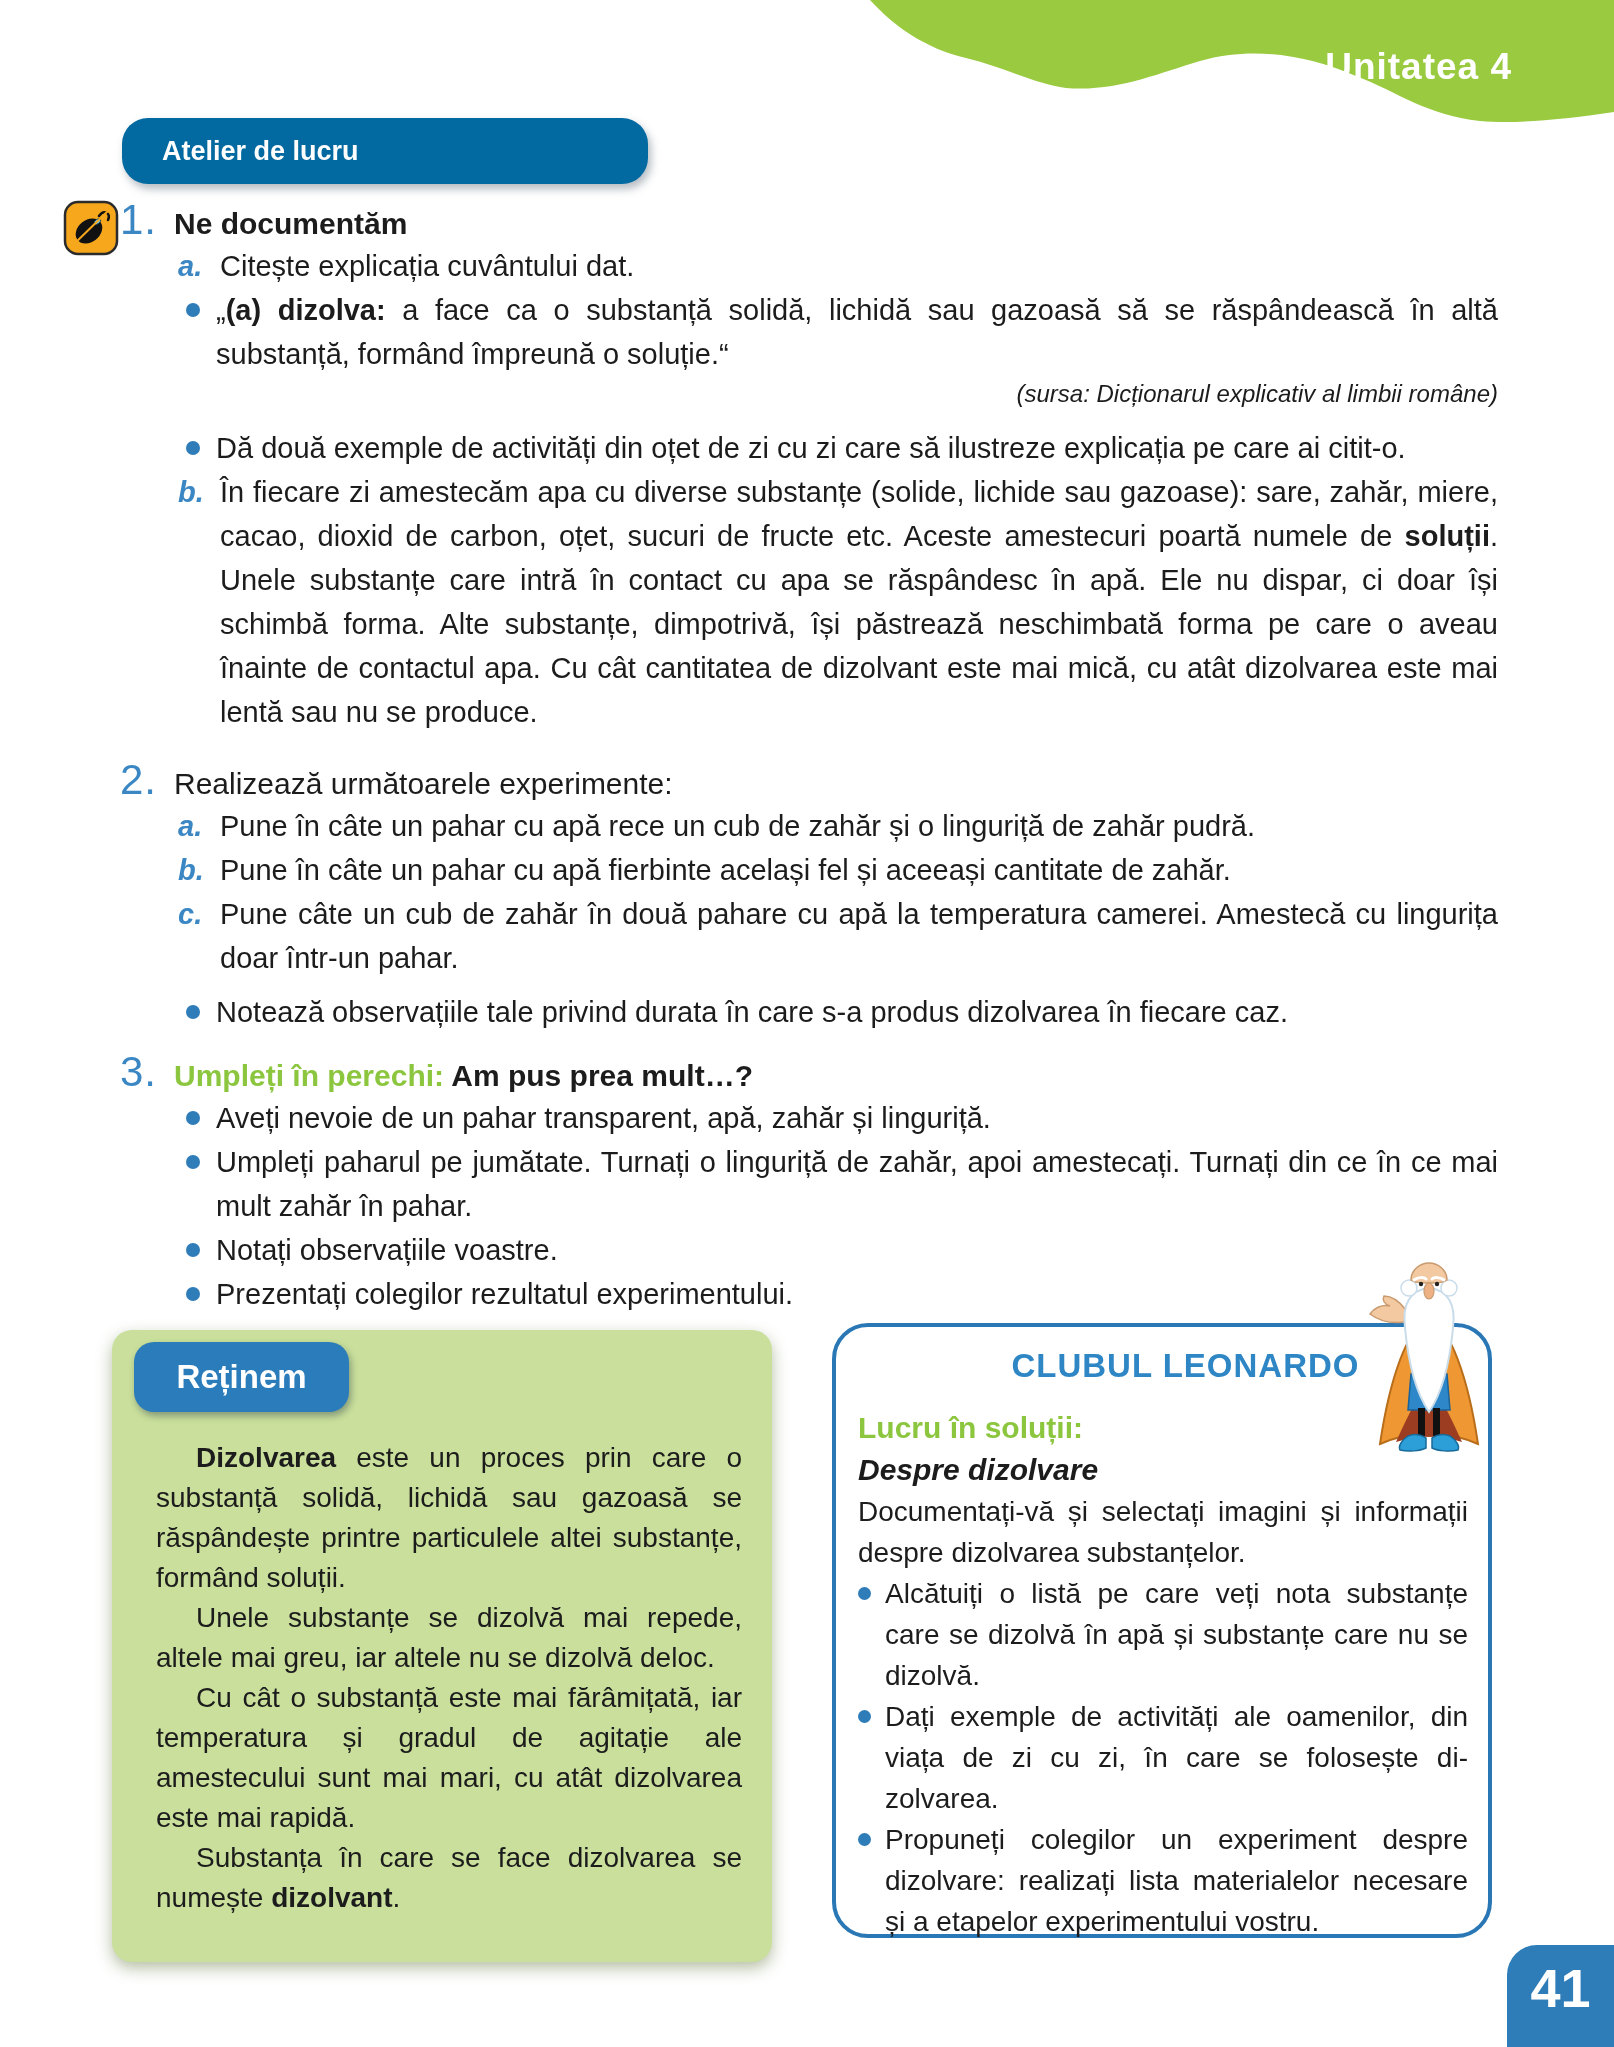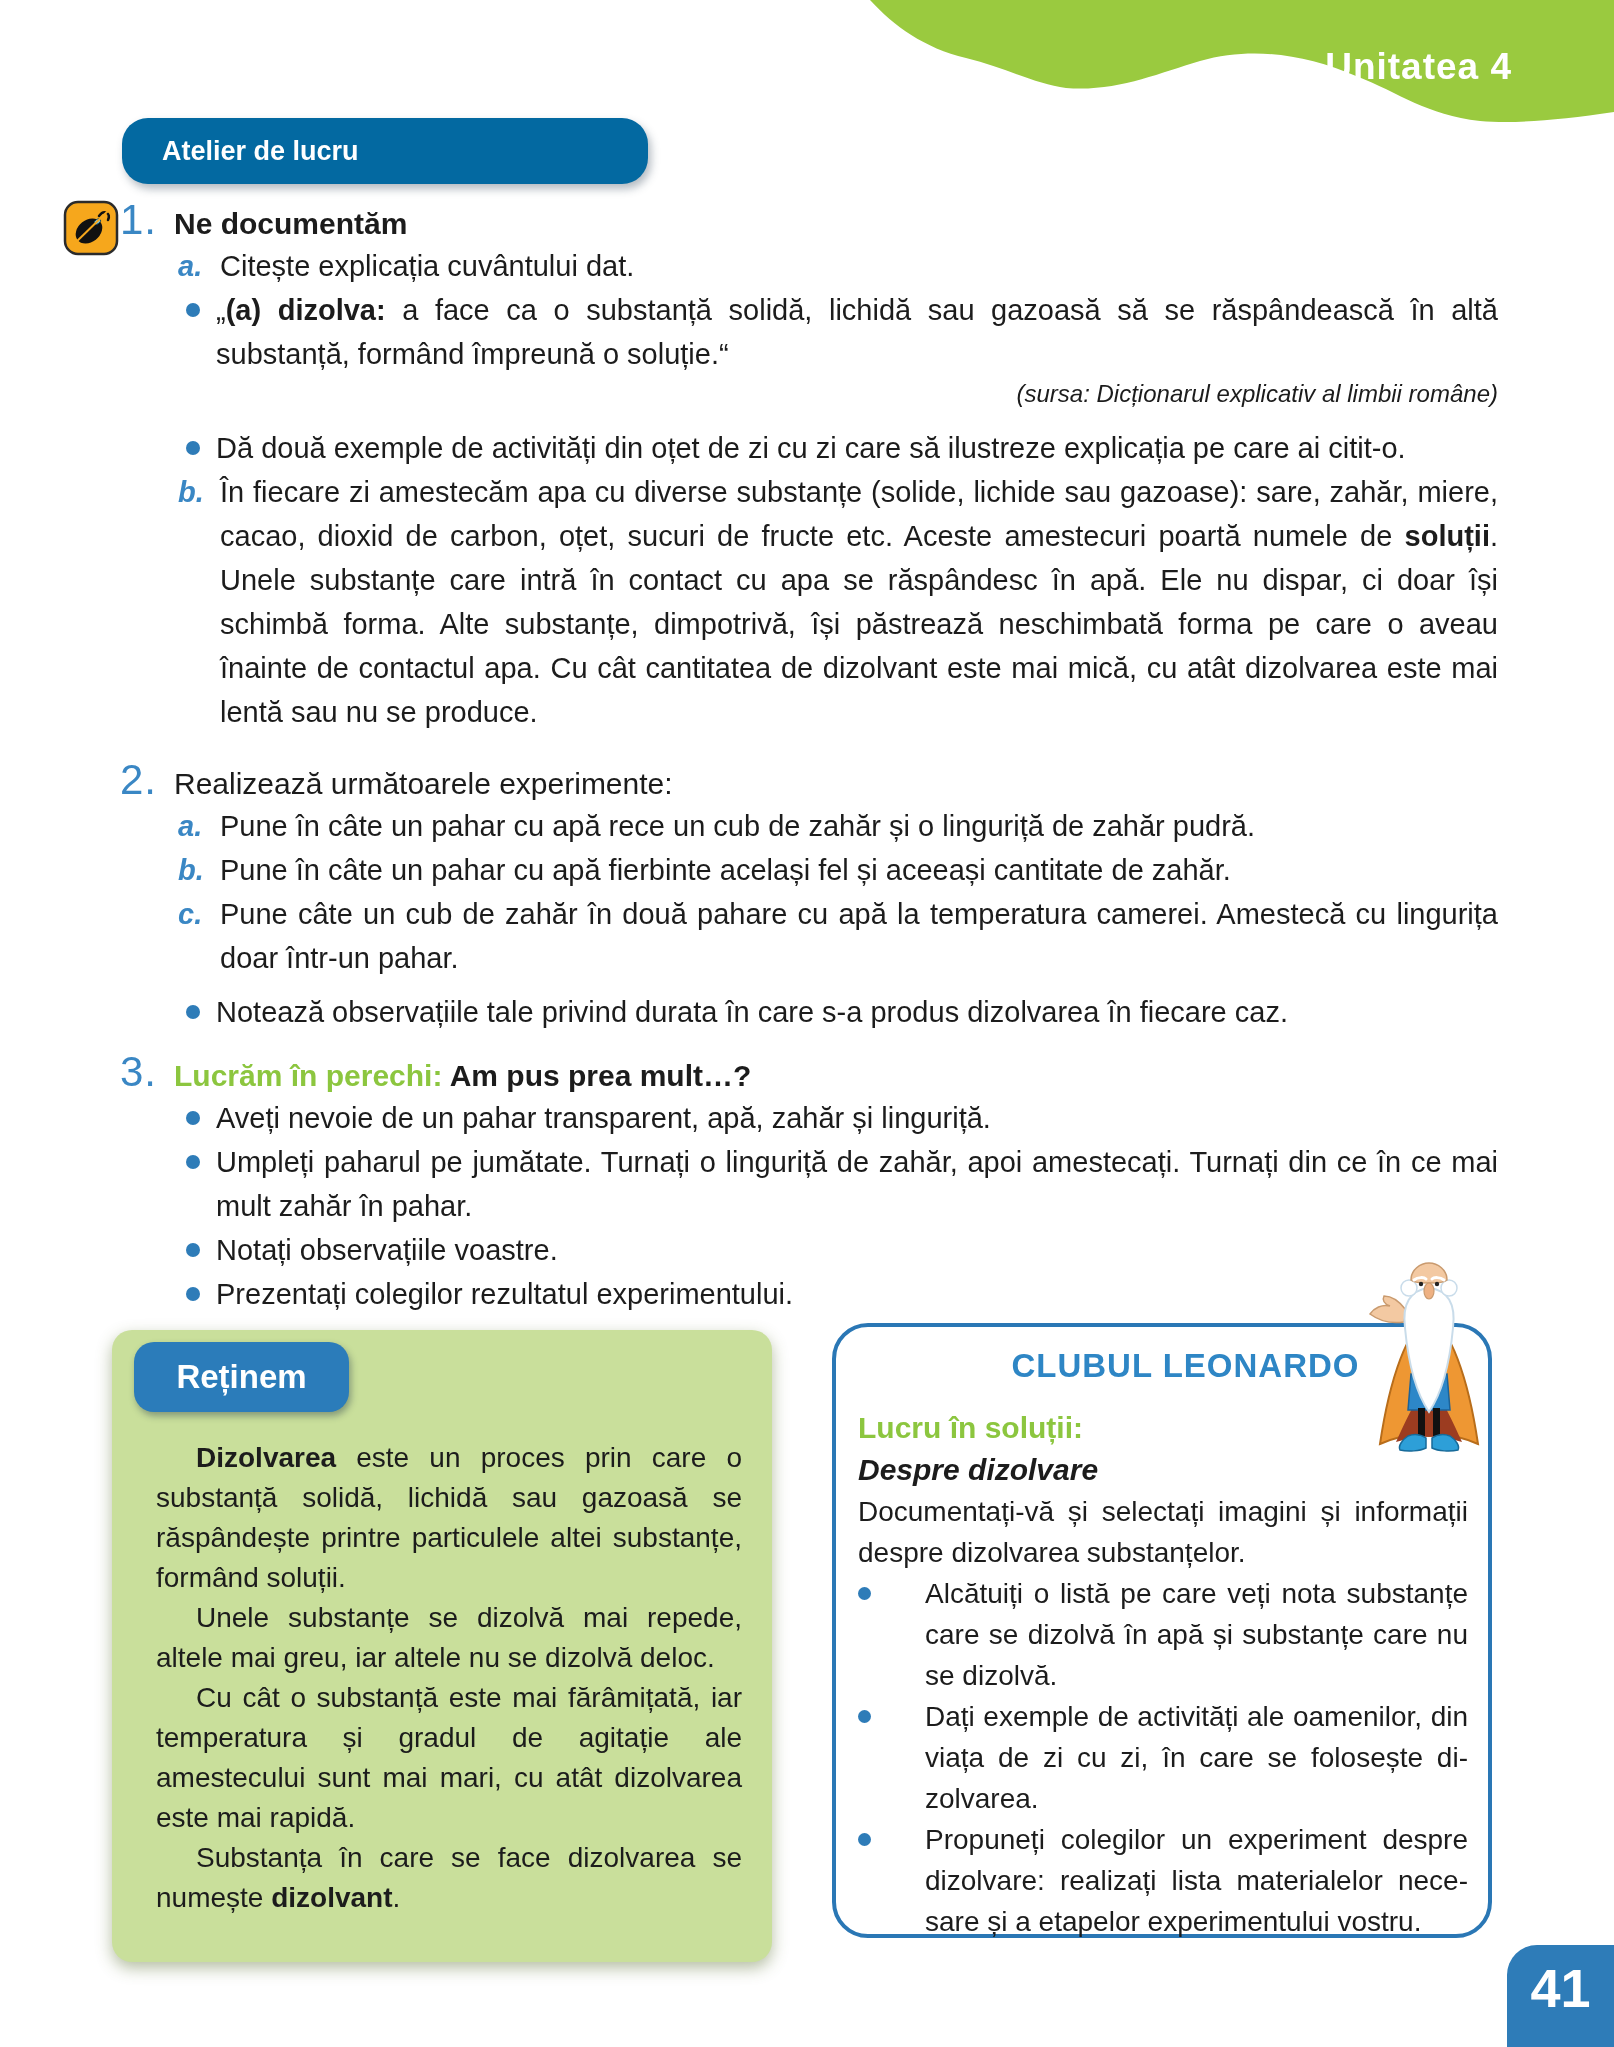--- a/index.html
+++ b/index.html
@@ -38,21 +38,21 @@
            line-height:70px;text-align:center;}
   .rem-body{padding-top:108px;}
   .gp{margin:0;font-size:28px;line-height:40px;text-align:justify;text-indent:40px;hyphens:manual;-webkit-hyphens:manual;}
   
   .club{position:absolute;left:832px;top:1323px;width:660px;height:615px;border:4px solid #2a77b5;
         border-radius:36px;background:#fff;box-sizing:border-box;padding:20px 20px 0 22px;}
   .club-title{color:#2e86c5;font-size:33px;font-weight:700;text-align:center;padding-left:45px;letter-spacing:1px;}
   .club-team{color:#8cc63f;font-size:30px;font-weight:700;line-height:42px;margin-top:22px;}
   .club-sub{font-size:30px;font-weight:700;font-style:italic;line-height:42px;}
   .club-p{font-size:28px;line-height:41px;text-align:justify;hyphens:manual;-webkit-hyphens:manual;margin:0;}
-  .club .brow{margin-left:0;gap:40px;}
+  .club .brow{margin-left:0;}
   .club .dot{width:13px;height:13px;margin:14px 14px 0 0;}
   .club .txt{font-size:28px;line-height:41px;}
   .leo{position:absolute;left:1364px;top:1258px;width:130px;height:200px;z-index:5;}
   
   .pagenum{position:absolute;right:0;bottom:0;width:107px;height:102px;background:#2e7cb8;
            border-radius:30px 0 0 0;color:#fff;font-size:54px;font-weight:700;
            display:flex;align-items:flex-start;justify-content:center;padding-top:12px;box-sizing:border-box;}
 </style>
 </head>
 <body>
@@ -124,21 +124,21 @@
       <div class="txt just">Pune câte un cub de zahăr în două pahare cu apă la temperatura camerei. Amestecă cu lin­gurița doar într-un pahar.</div>
     </div>
 
     <div class="row brow mt10">
       <span class="dot"></span>
       <div class="txt just">Notează observațiile tale privind durata în care s-a produs dizolvarea în fiecare caz.</div>
     </div>
 
     <div class="row mt14">
       <span class="num">3.</span>
-      <span class="h-bold"><span class="b" style="color: rgb(140, 198, 63);">Lucrăm în perechi: </span><span class="b">Am pus prea mult…?</span></span>
+      <span class="h-bold"><span class="b" style="color: rgb(140, 198, 63);">Umpleți în perechi: </span><span class="b">Am pus prea mult…?</span></span>
     </div>
 
     <div class="row brow">
       <span class="dot"></span>
       <div class="txt just">Aveți nevoie de un pahar transparent, apă, zahăr și linguriță.</div>
     </div>
     <div class="row brow">
       <span class="dot"></span>
       <div class="txt just">Umpleți paharul pe jumătate. Turnați o linguriță de zahăr, apoi amestecați. Turnați din ce în ce mai mult zahăr în pahar.</div>
     </div>

